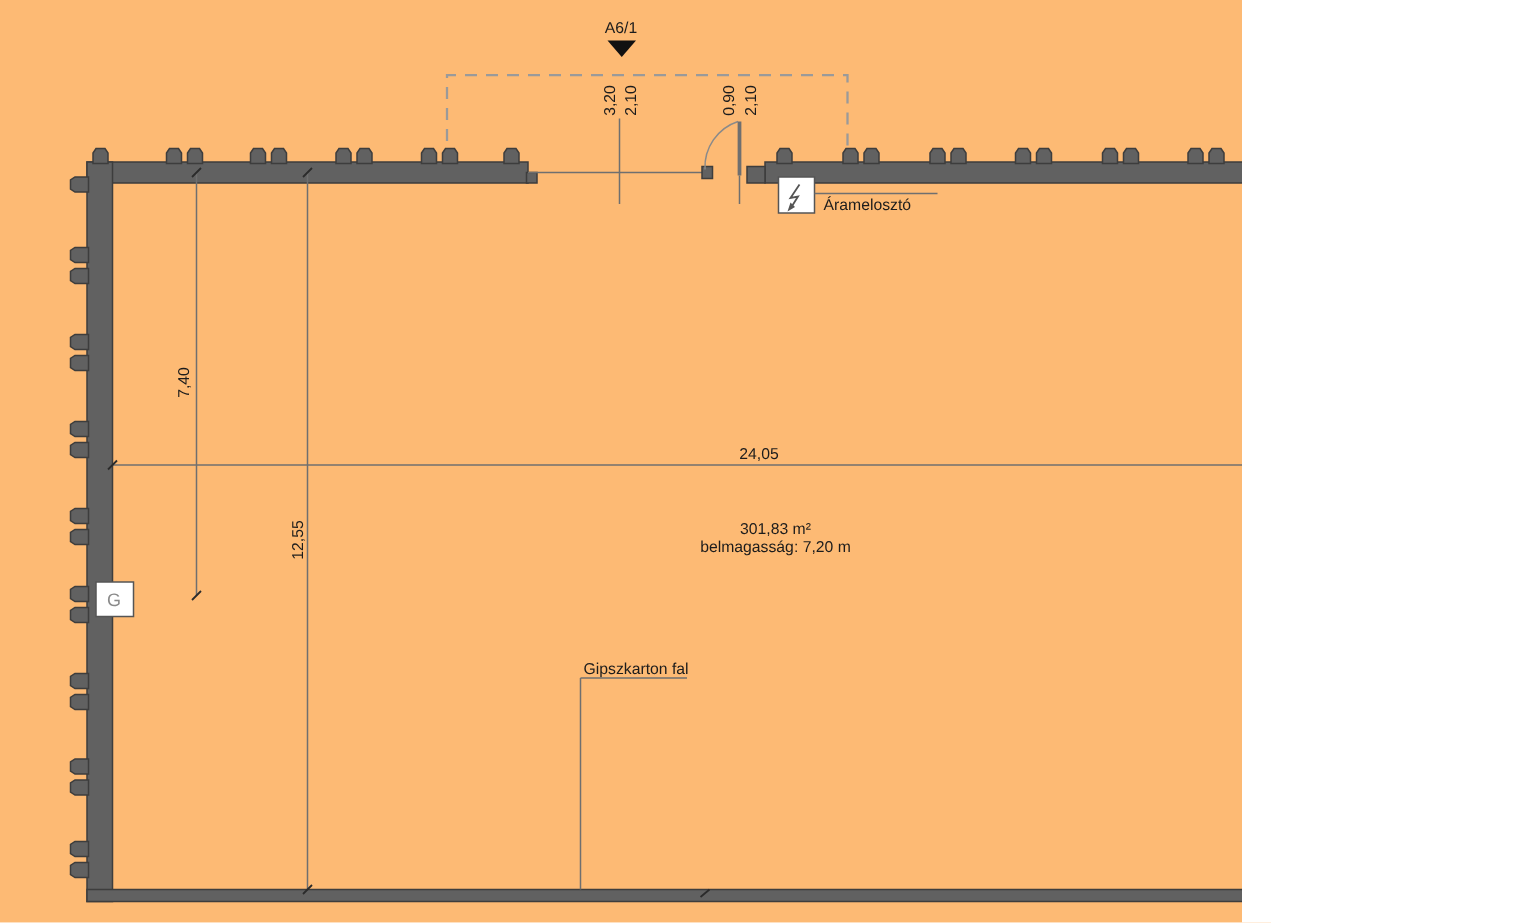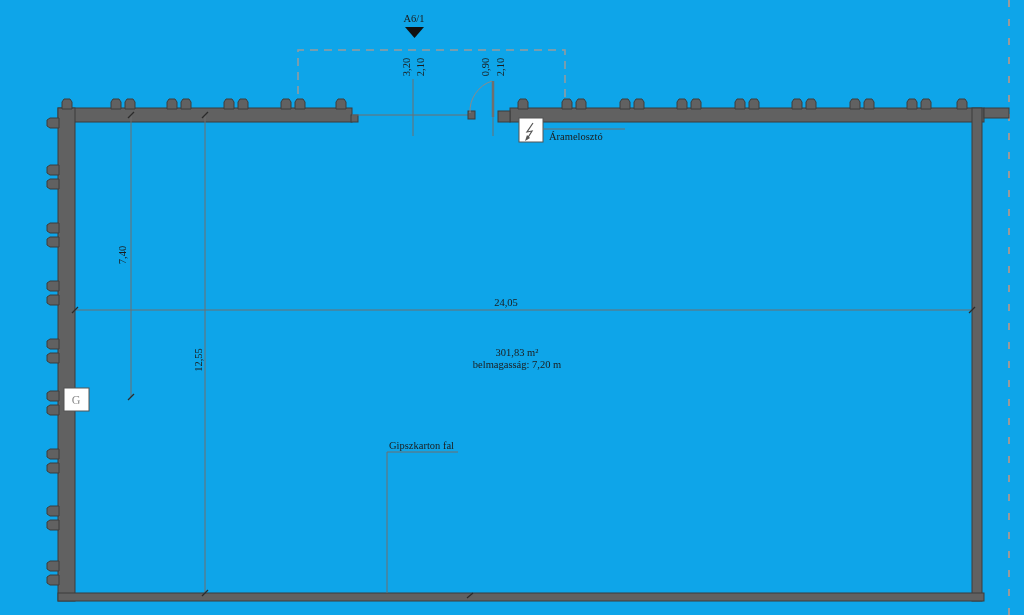--- a/index.html
+++ b/index.html
@@ -1,17 +1,17 @@
 <!DOCTYPE html>
 <html style="--wall: #616161; --wall_outline: #3d3d3d; --line: #6f6f6f; --tick: #2b2b2b; --dashed: #9a9a9a; --text: #1c1c1c;"><head>
 <meta charset="utf-8">
 <style>
   html,body{margin:0;padding:0;background:#fff;}
-  .canvas{position:relative;width:1024px;height:615px;background:#0ea5e9;overflow:hidden;
-          font-family:Liberation Serif, serif;}
+  .canvas{position:relative;width:828px;height:615px;background:#fdba74;overflow:hidden;
+          font-family:Liberation Sans, sans-serif;}
   svg{display:block;}
   .wall{fill:var(--wall,#616161);stroke:var(--wall_outline,#3d3d3d);stroke-width:1;}
   .thin{stroke:var(--line,#6f6f6f);stroke-width:1;fill:none;}
   .dimline{stroke:var(--line,#6f6f6f);stroke-width:1;fill:none;}
   .tick{stroke:var(--tick,#2b2b2b);stroke-width:1.2;}
   .dash{stroke:var(--dashed,#9a9a9a);stroke-width:1.5;fill:none;stroke-dasharray:8 6;}
   .dashR{stroke:var(--dashed,#9a9a9a);stroke-width:2;fill:none;stroke-dasharray:7 12;}
   .lbl{font-size:10.5px;fill:var(--text,#1c1c1c);}
   .sym-box{fill:#ffffff;stroke:#555555;stroke-width:1;}
   .sym{stroke:#555555;stroke-width:1.2;fill:none;}

